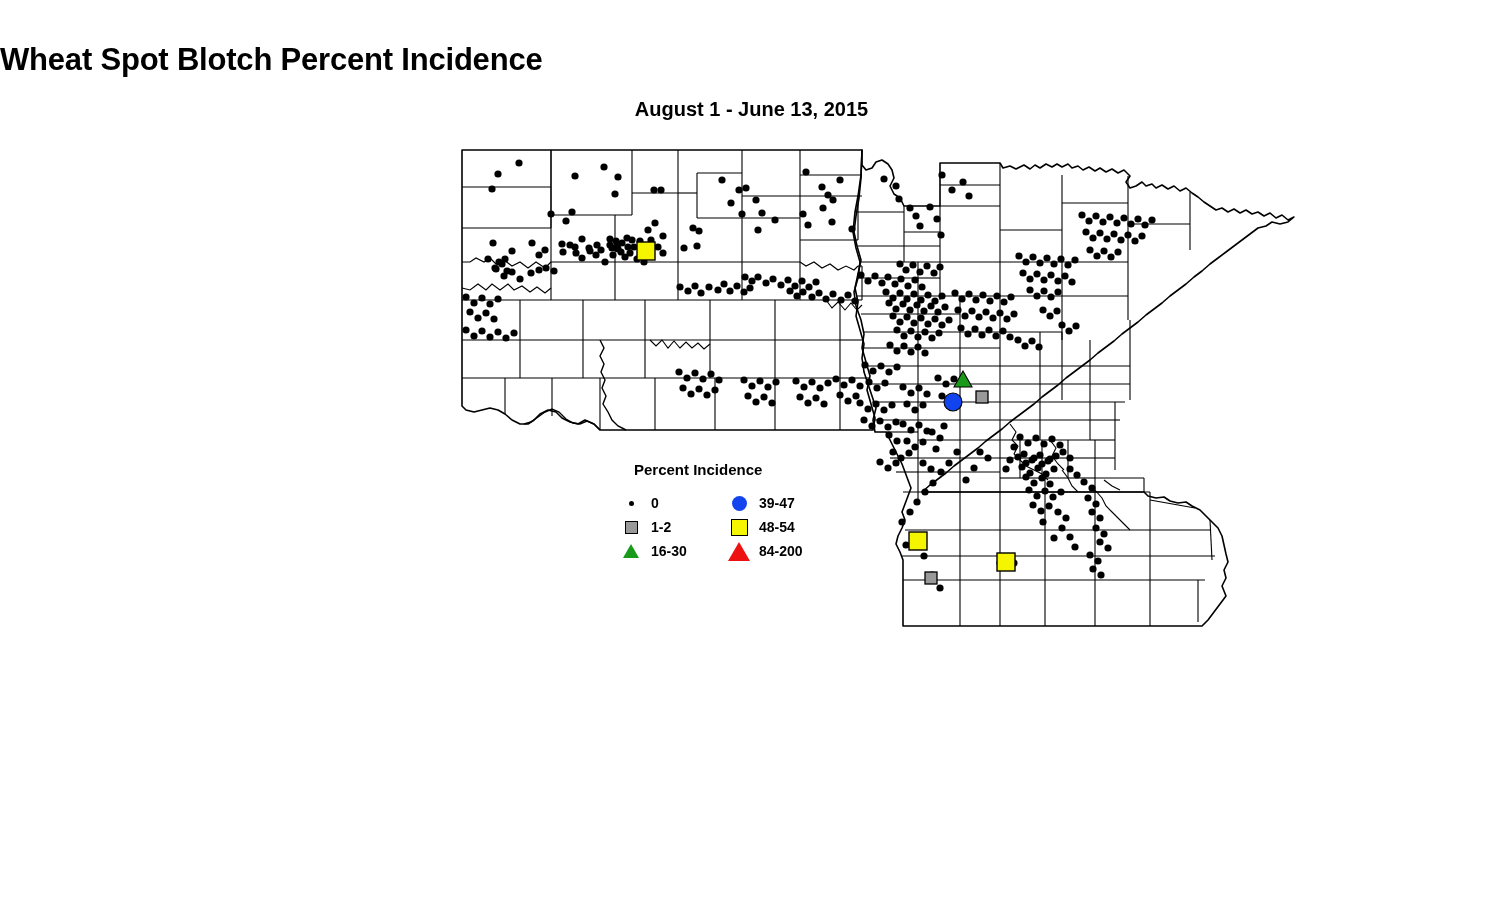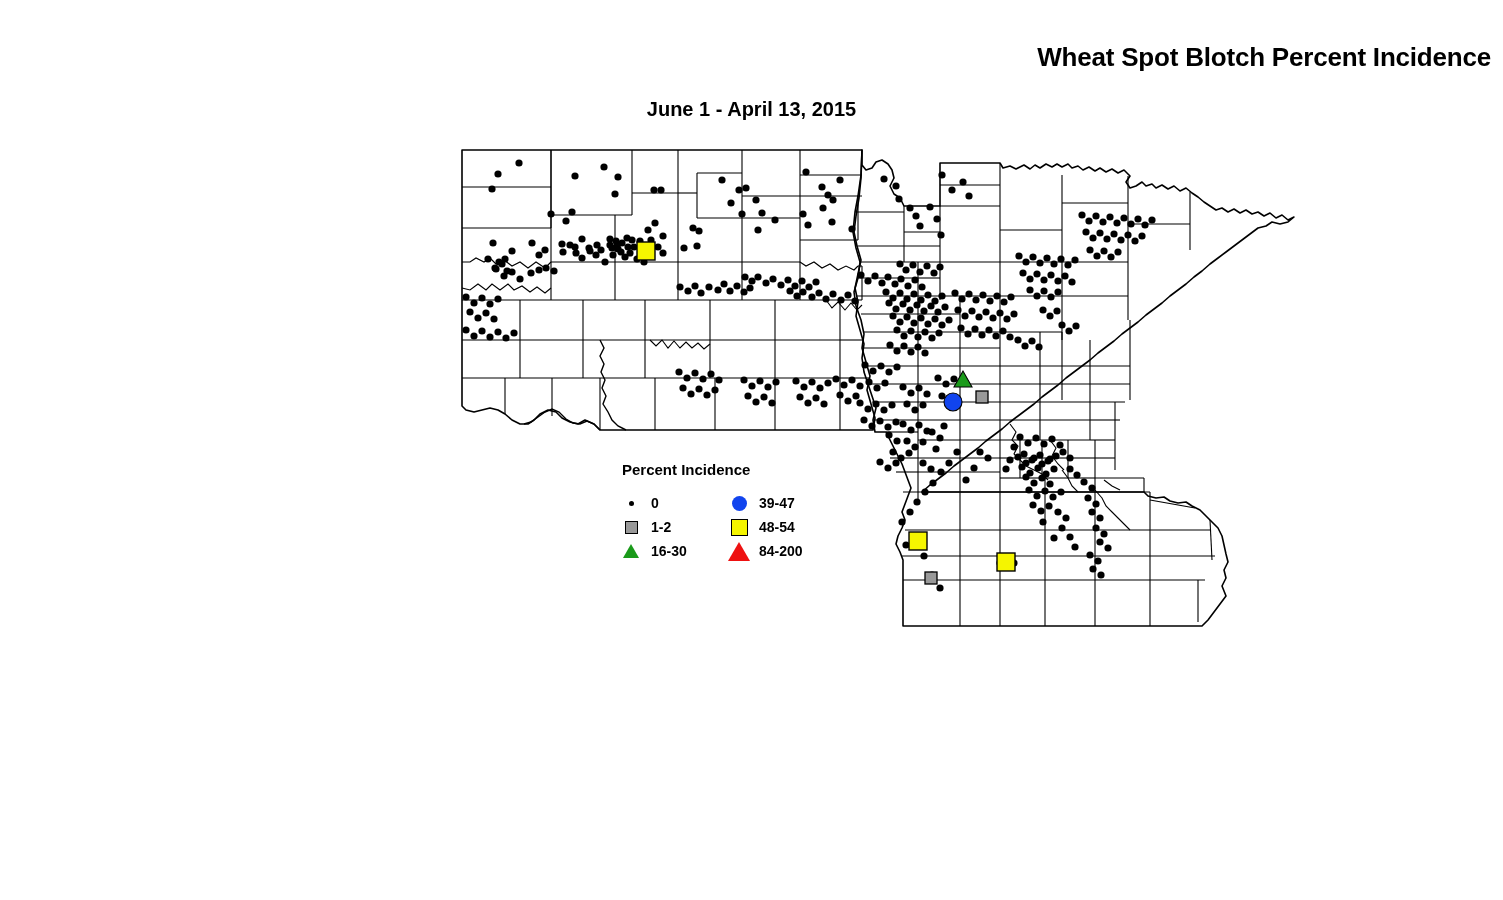--- a/index.html
+++ b/index.html
@@ -15,24 +15,24 @@
     overflow: hidden;
   }
   #page-root {
     position: absolute;
     inset: 0;
     background: #ffffff;
   }
   .title {
     position: absolute;
     left: 0;
-    right: 12px;
+    right: 0;
     top: 44px;
-    text-align: right;
-    font-size: 26px;
+    text-align: left;
+    font-size: 31px;
     font-weight: bold;
     color: #000000;
     letter-spacing: -0.2px;
     line-height: 1.0;
   }
   .subtitle {
     position: absolute;
     left: 0;
     right: 0;
     top: 99px;
@@ -52,21 +52,21 @@
   .legend {
     position: absolute;
     left: 620px;
     top: 462px;
     width: 220px;
   }
   .legend-title {
     font-size: 15px;
     font-weight: bold;
     color: #000000;
-    margin: 0 0 14px 2px;
+    margin: 0 0 14px 14px;
     line-height: 1.0;
   }
   .legend-grid {
     display: grid;
     grid-template-columns: 108px 112px;
     grid-auto-rows: 24px;
   }
   .legend-item {
     display: flex;
     align-items: center;
@@ -126,21 +126,21 @@
     border-bottom: 19px solid #ee1111;
   }
 </style>
 </head>
 <body>
 
 <div id="page-root">
 
   <div class="title">Wheat Spot Blotch Percent Incidence</div>
 
-  <div class="subtitle">June 1 - April 13, 2015</div>
+  <div class="subtitle">August 1 - June 13, 2015</div>
 
   <svg id="map-svg" viewBox="0 0 1503 900">
 
     <g fill="none" stroke="#000000" stroke-width="1.6" stroke-linejoin="round">
       <path d="M462,150 L862,150
                L861,175 L858,196 L855,212 L853,232 L856,248 L860,262
                L858,278 L854,292 L856,306 L861,320 L864,334 L862,348
                L866,362 L870,376 L867,390 L871,404 L875,418 L873,430
                L600,430 L594,424 L585,420 L578,424 L570,422 L562,418
                L556,412 L548,410 L540,414 L534,420 L528,424 L520,424

